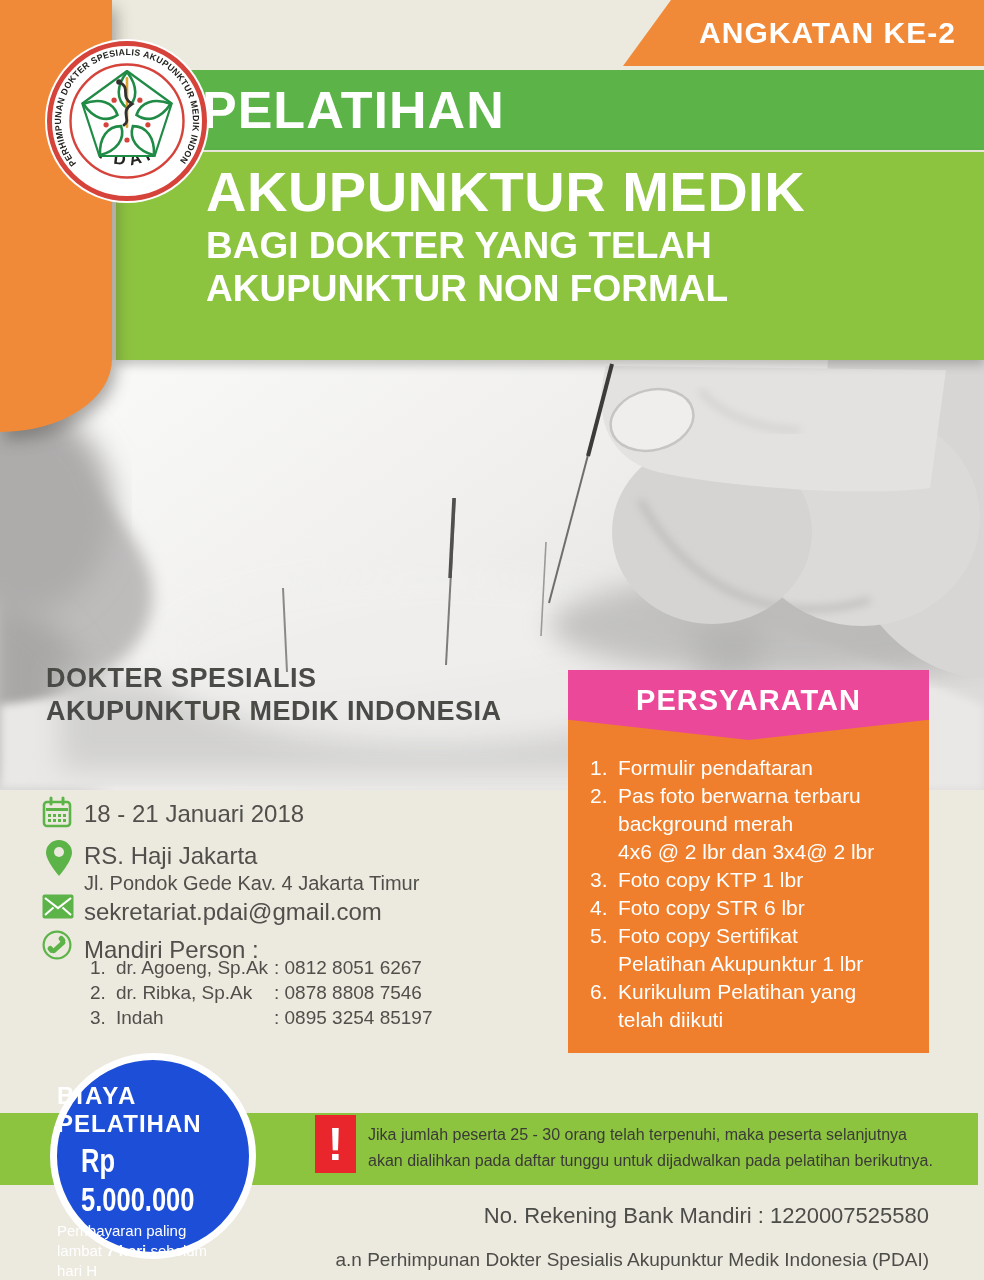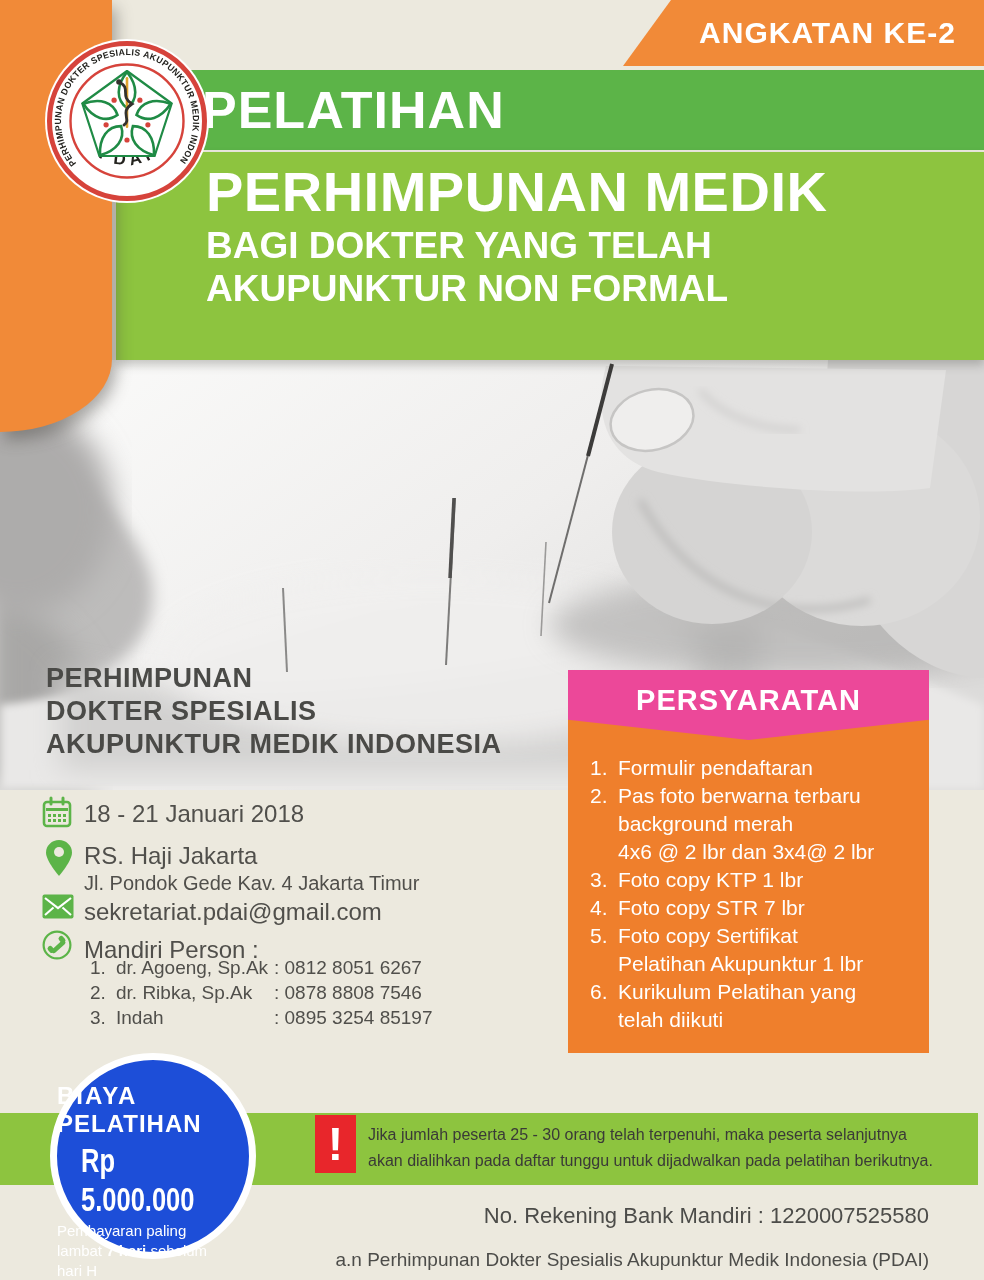--- a/index.html
+++ b/index.html
@@ -112,21 +112,21 @@
   <div class="orange-strip"></div>
 
   <div class="badge">
     <span>ANGKATAN KE-2</span>
   </div>
 
   <div class="band-dark">
     <div class="title">PELATIHAN</div>
   </div>
   <div class="band-light">
-    <div class="l1">PERHIMPUNAN MEDIK</div>
+    <div class="l1">AKUPUNKTUR MEDIK</div>
     <div class="l2">BAGI DOKTER YANG TELAH</div>
     <div class="l2">AKUPUNKTUR NON FORMAL</div>
   </div>
 
   <svg class="photo" viewBox="0 0 984 430" preserveAspectRatio="none">
     <defs>
       <linearGradient id="bgg" x1="0" y1="0" x2="1" y2="0.6">
         <stop offset="0" stop-color="#fbfbfa"></stop>
         <stop offset="0.55" stop-color="#efeeed"></stop>
         <stop offset="1" stop-color="#dcdbda"></stop>
@@ -166,21 +166,20 @@
     <line x1="283" y1="228" x2="287" y2="312" stroke="#8a8988" stroke-width="2"></line>
     <line x1="455" y1="138" x2="446" y2="305" stroke="#7d7c7b" stroke-width="2"></line>
     <line x1="454" y1="138" x2="450" y2="218" stroke="#504f4e" stroke-width="3.5"></line>
     <line x1="546" y1="182" x2="541" y2="276" stroke="#9b9a99" stroke-width="1.6"></line>
 
     <line x1="612" y1="4" x2="549" y2="243" stroke="#6f6e6d" stroke-width="2"></line>
     <line x1="612" y1="4" x2="588" y2="96" stroke="#3c3b3a" stroke-width="4"></line>
   </svg>
 
   <div class="org">
-    <div>PERHIMPUNAN</div>
     <div>DOKTER SPESIALIS</div>
     <div>AKUPUNKTUR MEDIK INDONESIA</div>
   </div>
 
   <svg class="icon-cal" viewBox="0 0 30 32">
     <line x1="9" y1="2" x2="9" y2="8" stroke="#5CB448" stroke-width="3" stroke-linecap="round"></line>
     <line x1="21" y1="2" x2="21" y2="8" stroke="#5CB448" stroke-width="3" stroke-linecap="round"></line>
     <rect x="2" y="6" width="26" height="24" rx="3" fill="none" stroke="#5CB448" stroke-width="2.6"></rect>
     <rect x="4" y="12" width="22" height="3" fill="#5CB448"></rect>
     <g fill="#5CB448">
@@ -253,21 +252,21 @@
         <span class="req-text">Pas foto berwarna terbaru
 background merah
 4x6 @ 2 lbr dan 3x4@ 2 lbr</span>
       </div>
       <div class="req-item">
         <span class="req-no">3.</span>
         <span class="req-text">Foto copy KTP 1 lbr</span>
       </div>
       <div class="req-item">
         <span class="req-no">4.</span>
-        <span class="req-text">Foto copy STR 7 lbr</span>
+        <span class="req-text">Foto copy STR 6 lbr</span>
       </div>
       <div class="req-item">
         <span class="req-no">5.</span>
         <span class="req-text">Foto copy Sertifikat
 Pelatihan Akupunktur 1 lbr</span>
       </div>
       <div class="req-item">
         <span class="req-no">6.</span>
         <span class="req-text">Kurikulum Pelatihan yang
 telah diikuti</span>

